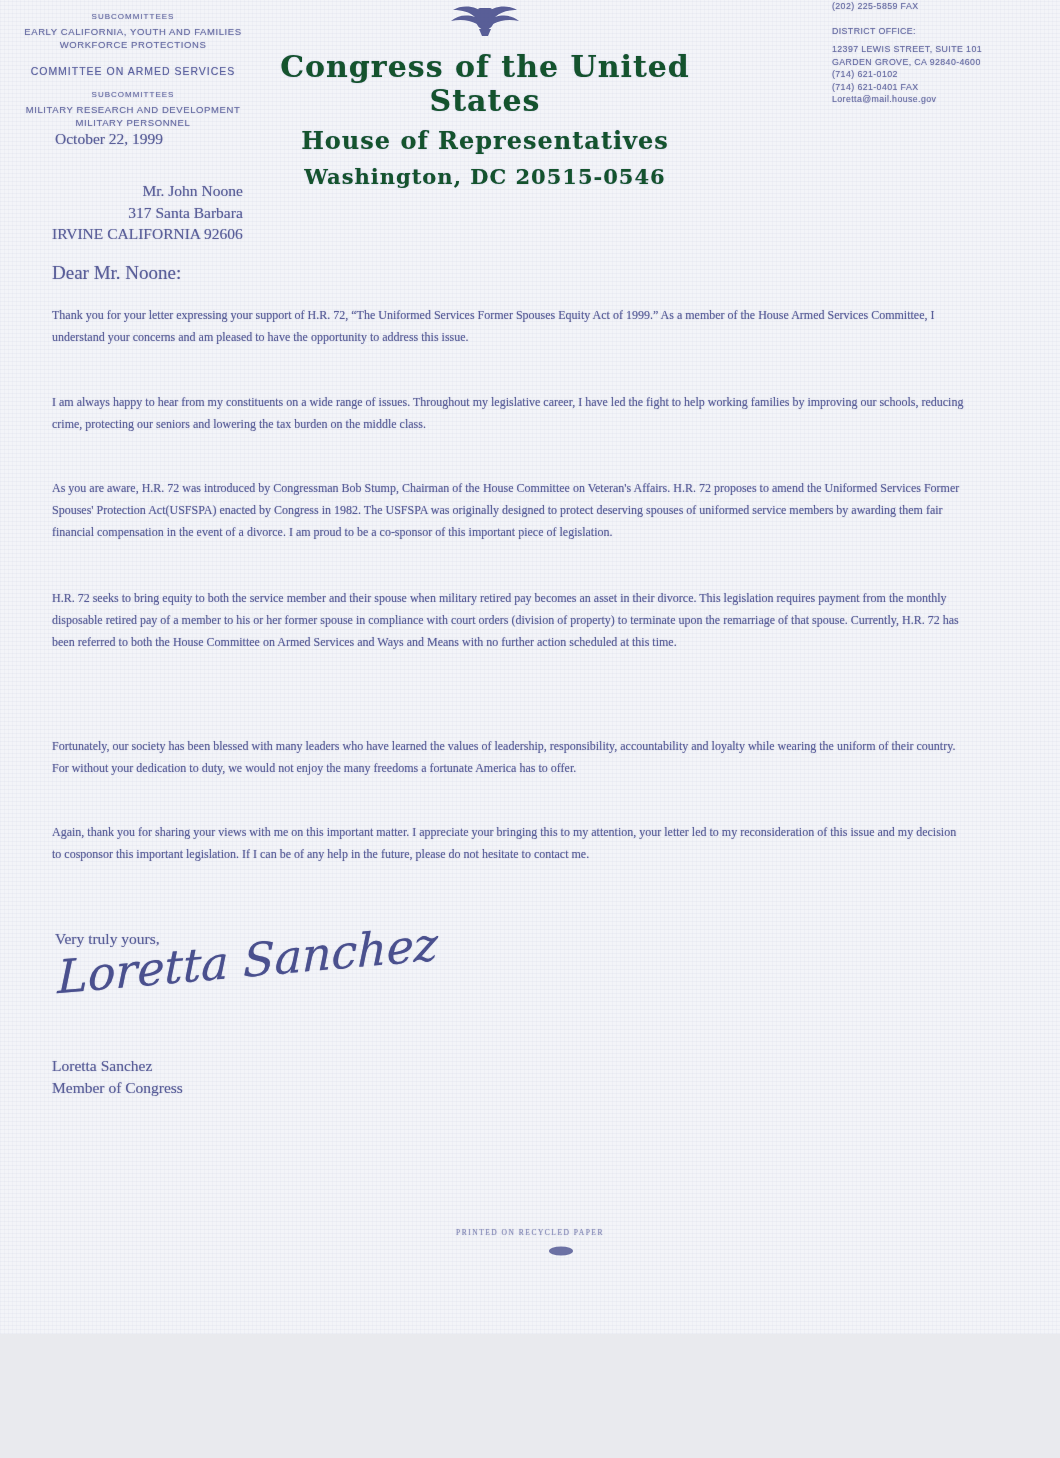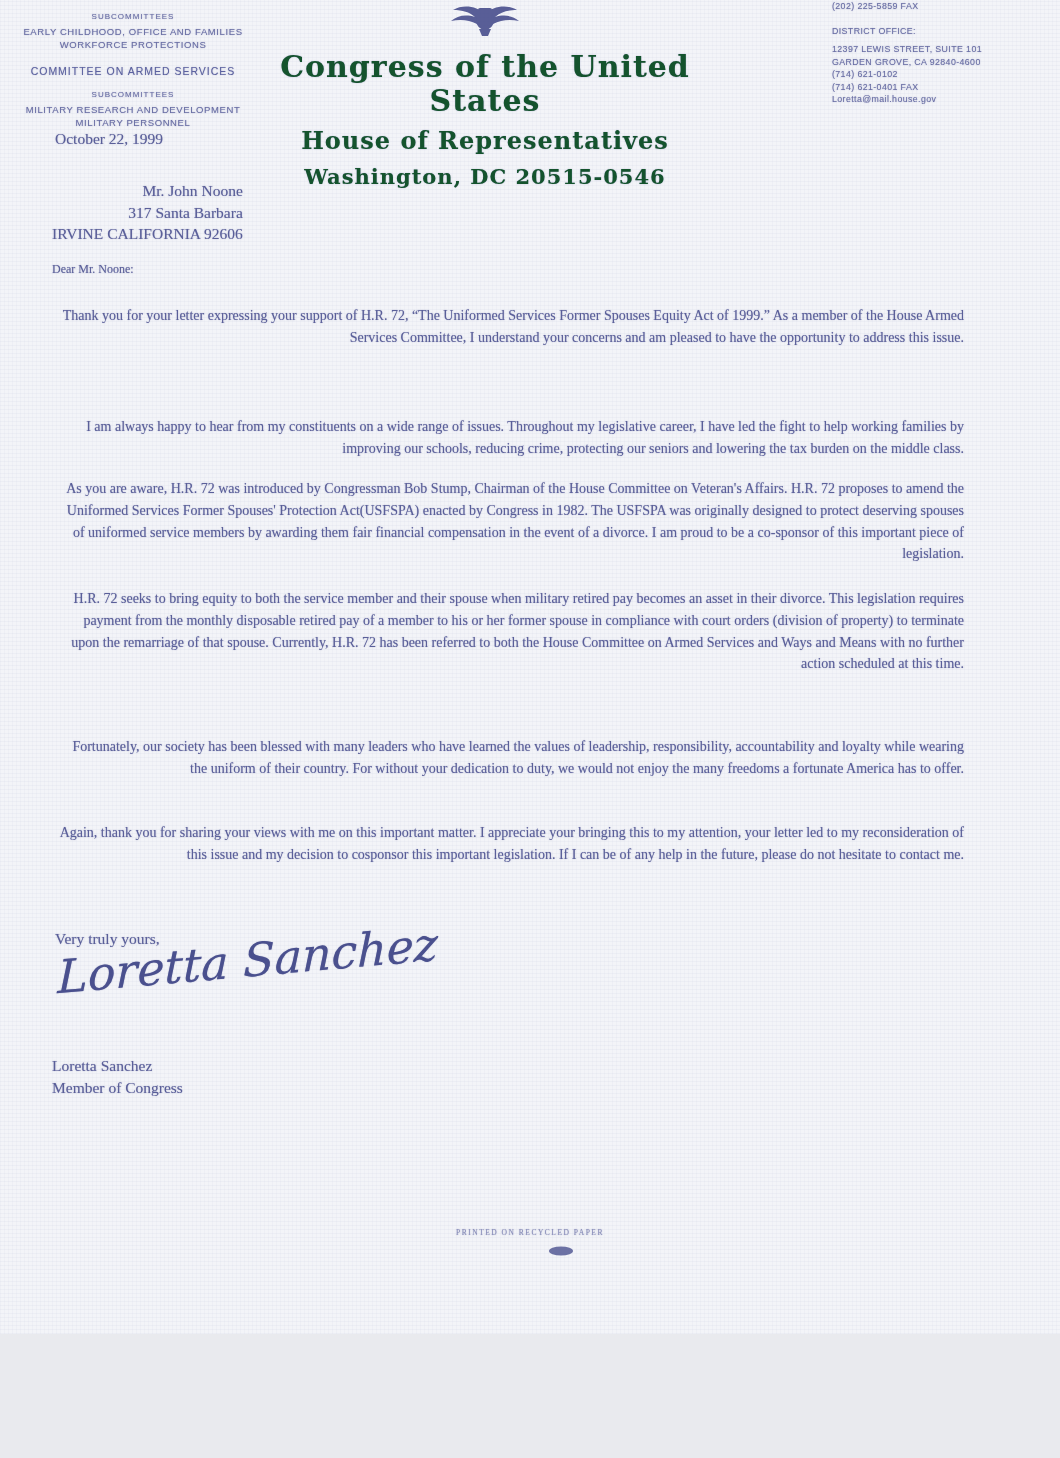--- a/index.html
+++ b/index.html
@@ -43,24 +43,24 @@
   .eagle{display:inline-block;margin-bottom:6px;}
   .lh-line1{font-family:"DejaVu Serif", serif;font-weight:bold;font-size:30px;line-height:34px;letter-spacing:1px;}
   .lh-line2{font-family:"DejaVu Serif", serif;font-weight:bold;font-size:24px;line-height:30px;margin-top:8px;letter-spacing:1px;}
   .lh-line3{font-family:"DejaVu Serif", serif;font-weight:bold;font-size:21px;line-height:26px;margin-top:8px;letter-spacing:1px;}
 
   .date-line{left:55px;top:130px;font-size:15.5px;}
 
   .recipient{left:52px;top:180px;font-size:15.5px;line-height:21.5px;text-align:right;}
   .recipient .line{display:block;}
 
-  .salutation{left:52px;top:262px;font-size:12px;}
+  .salutation{left:52px;top:262px;font-size:19px;}
 
-  .body-text{left:52px;width:912px;font-size:14px;line-height:21.8px;text-align:right;}
-  .p1{top:305px;} .p2{top:392px;margin-top:24px;} .p3{top:478px;} .p4{top:588px;} .p5{top:736px;} .p6{top:822px;}
+  .body-text{left:52px;width:912px;font-size:12px;line-height:21.8px;text-align:left;}
+  .p1{top:305px;} .p2{top:392px;} .p3{top:478px;} .p4{top:588px;} .p5{top:736px;} .p6{top:822px;}
 
   .valediction{left:55px;top:930px;font-size:15.5px;}
 
   .signature-script{
     left:58px;top:950px;width:420px;
     font-family:"DejaVu Serif", serif;font-style:italic;
     font-size:46px;color:#4a508e;
     transform:rotate(-5deg) skewX(-6deg);transform-origin:left top;
     text-shadow:0 0 1px rgba(74,80,142,0.6);
     white-space:nowrap;
@@ -77,21 +77,21 @@
   .footer-logo{left:548px;top:1243px;}
 </style>
 </head>
 <body>
 
 <div class="page">
   <div class="scan-texture"></div>
 
   <div class="abs committee-block ink">
     <span class="tiny line">SUBCOMMITTEES</span>
-    <span class="line">EARLY CHILDHOOD, OFFICE AND FAMILIES</span>
+    <span class="line">EARLY CALIFORNIA, YOUTH AND FAMILIES</span>
     <span class="line">WORKFORCE PROTECTIONS</span>
     <span class="main line">COMMITTEE ON ARMED SERVICES</span>
     <span class="tiny line">SUBCOMMITTEES</span>
     <span class="line">MILITARY RESEARCH AND DEVELOPMENT</span>
     <span class="line">MILITARY PERSONNEL</span>
   </div>
 
   <div class="abs letterhead-center">
     <span class="eagle">
       <svg width="100" height="38" viewBox="0 0 100 38">

